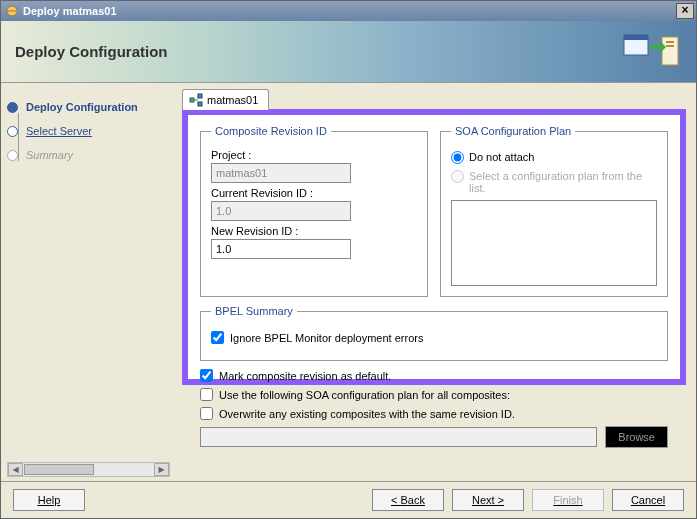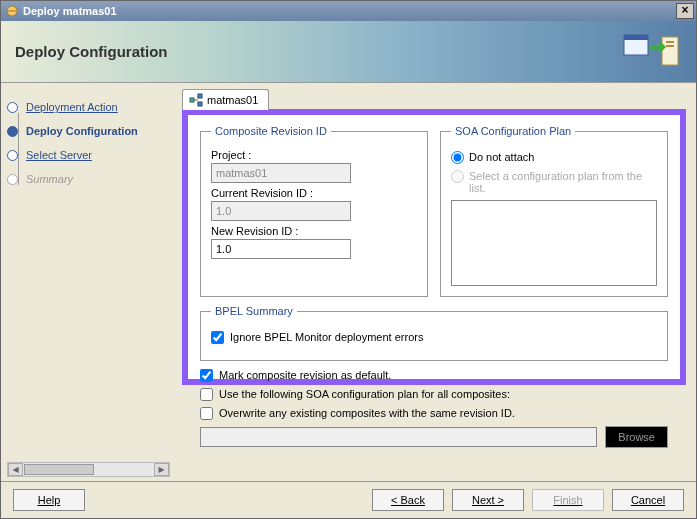--- a/index.html
+++ b/index.html
@@ -44,21 +44,21 @@
 .row2 > fieldset { flex: 1; }
 
 .form-label { display: block; margin: 4px 0 2px 0; }
 .form-input { width: 140px; height: 20px; border: 1px solid #888; padding: 0 4px; background: #fff; }
 .form-input[disabled] { background: #efefef; color: #888; }
 
 .radio-row { display: flex; align-items: flex-start; gap: 5px; margin: 6px 0; }
 .radio-row.disabled { color: #aaa; }
 .plan-list { width: 100%; height: 86px; border: 1px solid #888; background: #fff; }
 
-.check-row { display: flex; gap: 6px; margin: 6px 0; }
+.check-row { display: flex; align-items: center; gap: 6px; margin: 6px 0; }
 .cfg-path-row { display: flex; gap: 8px; margin-top: 6px; align-items: center; }
 .cfg-path { flex: 1; height: 20px; border: 1px solid #888; background: #efefef; }
 .browse-btn { height: 22px; padding: 0 12px; border: 1px solid #999; background: #000000; color: #999; }
 
 .footer { height: 36px; border-top: 1px solid #999; display: flex; align-items: center; padding: 0 12px; gap: 8px; background: #ece9d8; text-decoration: underline; }
 .footer .spacer { flex: 1; }
 .btn { height: 22px; min-width: 72px; padding: 0 10px; border: 1px solid #888; background: #f4f4f4; cursor: pointer; }
 .btn.disabled { color: #999; border-color: #bbb; cursor: default; }
 .btn u { text-decoration: underline; }
 
@@ -88,25 +88,20 @@
       <rect x="44" y="10" width="8" height="2" fill="#b09040"></rect>
         <rect x="44" y="14" width="8" height="2" fill="#b09040"></rect>
       <path d="M28 14 L38 14 L38 10 L44 16 L38 22 L38 18 L28 18 Z" fill="#3cac3c"></path>
     </svg>
   </span>
 </div>
 
 <div class="main">
   <div class="sidebar">
     <ul class="step-list">
-      <li class="step-item">
-        <span class="step-dot"></span>
-        <span class="step-line"></span>
-        <span class="step-label">Deployment Action</span>
-      </li>
       <li class="step-item">
         <span class="step-dot current"></span>
         <span class="step-line"></span>
         <span class="step-label current">Deploy Configuration</span>
       </li>
       <li class="step-item">
         <span class="step-dot"></span>
         <span class="step-line"></span>
         <span class="step-label">Select Server</span>
       </li>

